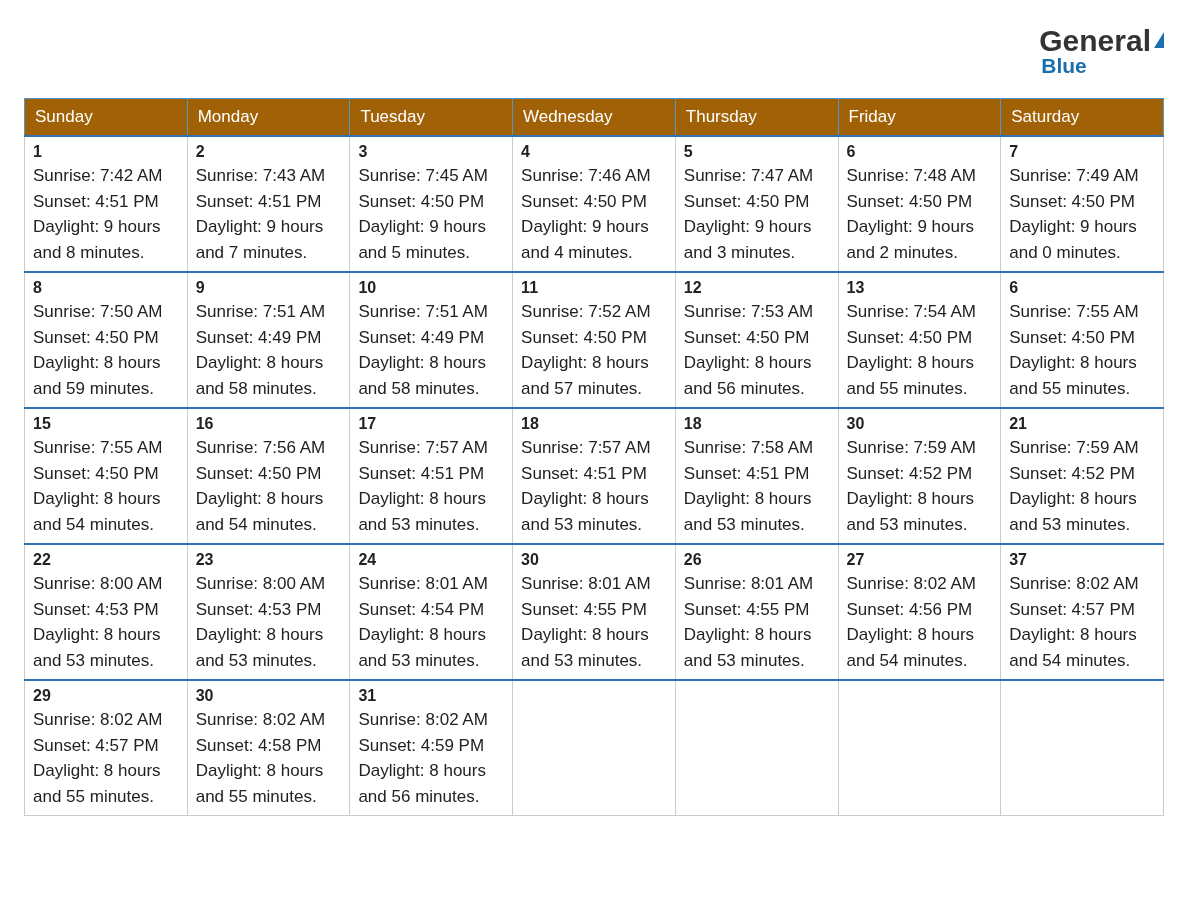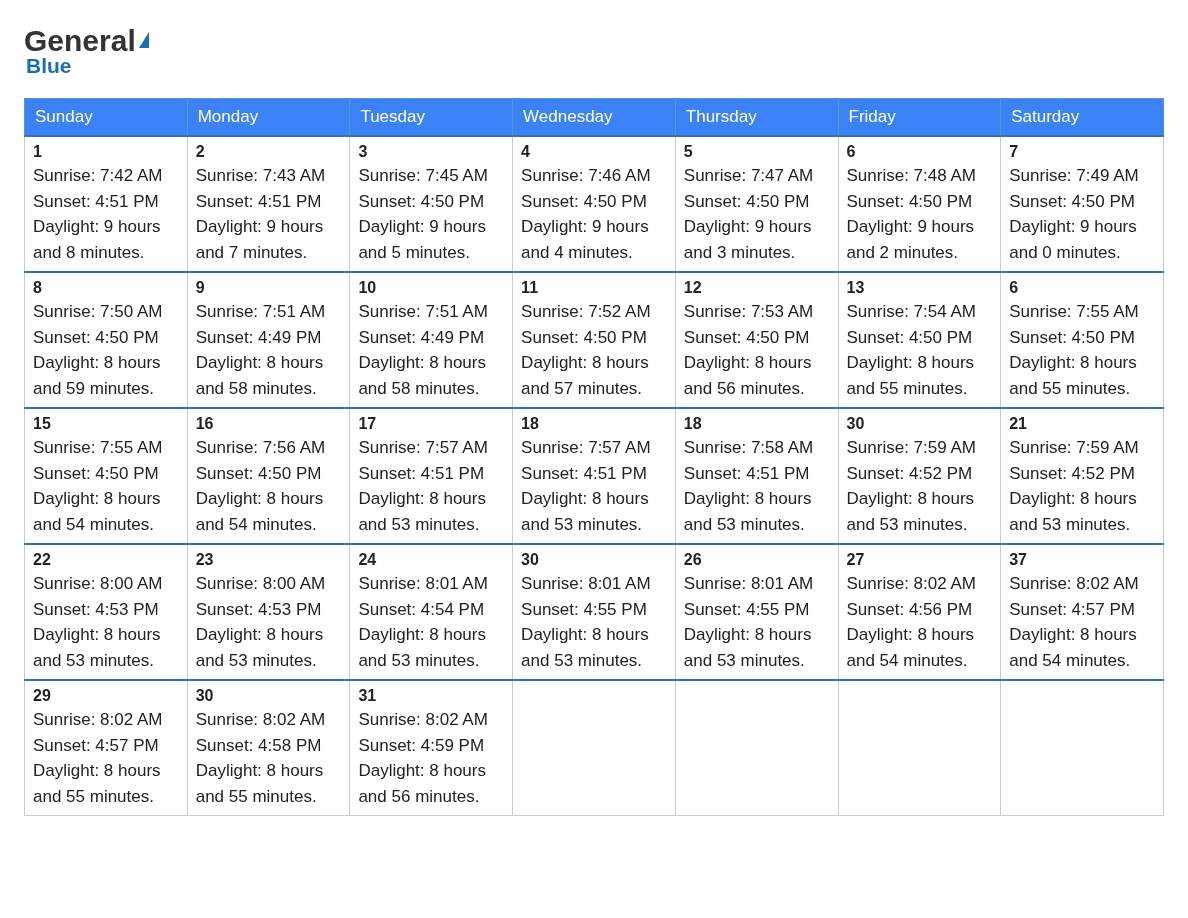--- a/index.html
+++ b/index.html
@@ -5,21 +5,21 @@
     * { box-sizing: border-box; margin: 0; padding: 0; }
     body {
       font-family: Arial, sans-serif;
       background: #fff;
       padding: 24px;
       width: 1188px;
       min-height: 918px;
     }
     .header {
       display: flex;
-      justify-content: flex-start;
+      justify-content: flex-end;
       align-items: flex-start;
       margin-bottom: 20px;
     }
     .logo {
       display: flex;
       flex-direction: column;
       align-items: flex-start;
     }
     .title-block {
       text-align: right;
@@ -34,21 +34,21 @@
       font-size: 22px;
       color: #555;
       margin-top: 4px;
     }
     .calendar {
       width: 100%;
       border-collapse: collapse;
       border: 1px solid #aaa;
     }
     .calendar th {
-      background-color: #3b82f6;
+      background-color: #a16207;
       color: #fff;
       font-size: 17px;
       font-weight: normal;
       padding: 8px 10px;
       text-align: left;
       border: 1px solid #5596cc;
     }
     .calendar td {
       vertical-align: top;
       padding: 6px 8px;

